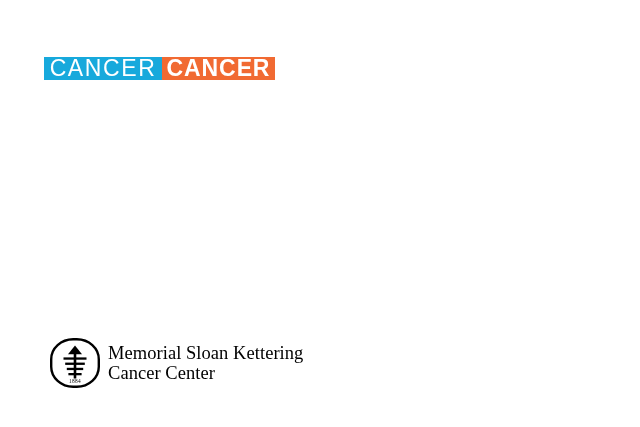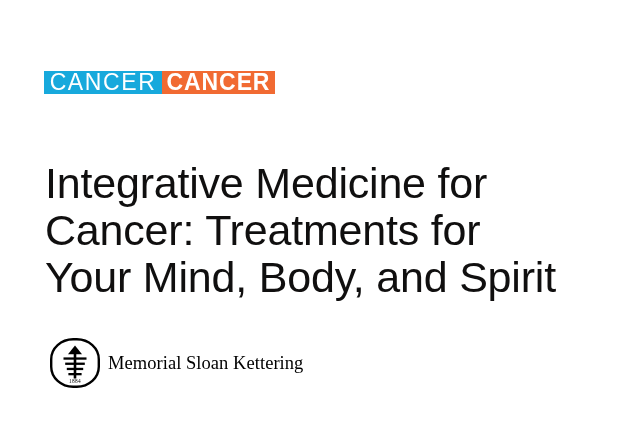--- a/index.html
+++ b/index.html
@@ -23,21 +23,21 @@
     background: #ffffff;
   }
 
   
   .brand-lockup {
     position: absolute;
     left: 44px;
     top: 42px;
     height: 52px;
     display: flex;
-    align-items: flex-end;
+    align-items: center;
   }
   .brand-block {
     display: flex;
     align-items: center;
     justify-content: center;
     box-sizing: border-box;
   }
   .brand-block-blue {
     background: #17A9DC;
     width: 118px;
@@ -116,40 +116,36 @@
 
   <div class="brand-lockup">
     <div class="brand-block brand-block-blue">
       <span class="brand-word brand-word-light">CANCER</span>
     </div>
     <div class="brand-block brand-block-orange">
       <span class="brand-word brand-word-bold">CANCER</span>
     </div>
   </div>
 
-  <h1 class="headline">
-    <span class="headline-line">Integrative Medicine for</span>
-    <span class="headline-line">Cancer: Treatments for</span>
-    <span class="headline-line">Your Mind, Body, and Spirit</span>
-  </h1>
 
   <div class="msk-logo">
     <svg class="msk-crest" viewBox="0 0 52 52" aria-hidden="true">
 
       <rect x="2.2" y="2.2" width="47.6" height="47.6" rx="22" ry="20" fill="none" stroke="#000000" stroke-width="2.4"></rect>
 
       <rect x="24.7" y="12.5" width="2.6" height="29" fill="#000000"></rect>
 
       <path d="M26 8.5 L33 17.3 L19 17.3 Z" fill="#000000"></path>
 
       <rect x="14.5" y="20.4" width="23" height="2.3" fill="#000000"></rect>
       <rect x="16.2" y="25.6" width="19.6" height="2.3" fill="#000000"></rect>
       <rect x="17.8" y="30.8" width="16.4" height="2.3" fill="#000000"></rect>
       <rect x="19.4" y="36.0" width="13.2" height="2.3" fill="#000000"></rect>
 
       <text x="26" y="45.6" fill="#000000" font-family="Liberation Serif, serif" font-size="5.4" letter-spacing="0.3" text-anchor="middle">1884</text>
     </svg>
     <div class="msk-wordmark">
       <span class="msk-wordmark-line">Memorial Sloan Kettering</span>
+      <span class="msk-wordmark-line">Cancer Center</span>
     </div>
   </div>
 
 </div>
 
 </body></html>

